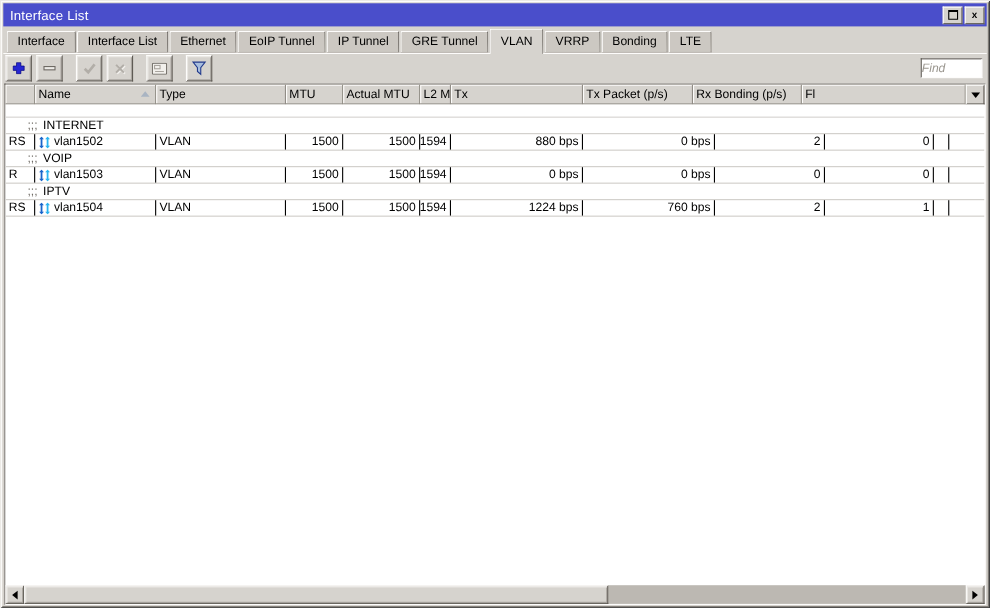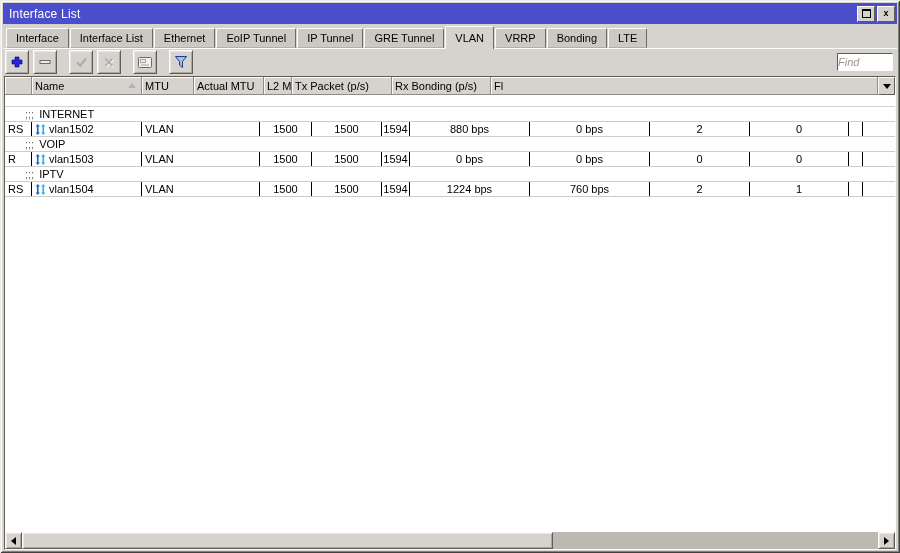--- a/index.html
+++ b/index.html
@@ -112,21 +112,21 @@
   .row{display:flex;height:15px;line-height:14px;box-sizing:border-box;cursor:default;}
   .blankrow{height:12px;border-bottom:1px solid #d4d2cf;}
   .comment-row{border-bottom:1px solid #cfccc8;padding-left:20px;align-items:center;}
   .semi{color:#6f6b65;margin-right:5px;}
   .clabel{color:#000;}
   .data-row{border-bottom:1px solid #cfccc8;}
   .td{
     box-sizing:border-box;display:flex;align-items:center;padding:0 3px;
     border-right:1px solid #000000;white-space:nowrap;overflow:hidden;
   }
-  .td.num{justify-content:center;}
+  .td.num{justify-content:flex-end;}
   .td.fillcell{border-right:none;flex:1;}
   .ificon{margin-right:3px;flex:none;display:flex;}
   
   .hscroll{
     flex:0 0 17px;display:flex;background:#bcb8b2;
   }
   .sbtn{
     box-sizing:border-box;width:17px;height:17px;flex:none;background:#d6d3ce;
     border:1px solid;border-color:#fdfcfb #5f5b55 #5f5b55 #fdfcfb;
     box-shadow: inset 1px 1px 0 #e9e7e3, inset -1px -1px 0 #aba7a1;
@@ -228,28 +228,34 @@
     </div>
 
     <div class="listarea">
 
       <div class="thead">
         <div class="th c-flags"></div>
         <div class="th c-name">
           <span>Name</span>
           <span class="sortasc"></span>
         </div>
+        <div class="th c-type">
+            <span>Type</span>
+          </div>
         <div class="th c-mtu">
             <span>MTU</span>
           </div>
         <div class="th c-amtu">
             <span>Actual MTU</span>
           </div>
         <div class="th c-l2">
             <span>L2 MTU</span>
+          </div>
+        <div class="th c-tx">
+            <span>Tx</span>
           </div>
         <div class="th c-txp">
             <span>Tx Packet (p/s)</span>
           </div>
         <div class="th c-rxp">
             <span>Rx Bonding (p/s)</span>
           </div>
         <div class="th c-fl">
             <span>Fl</span>
           </div>

